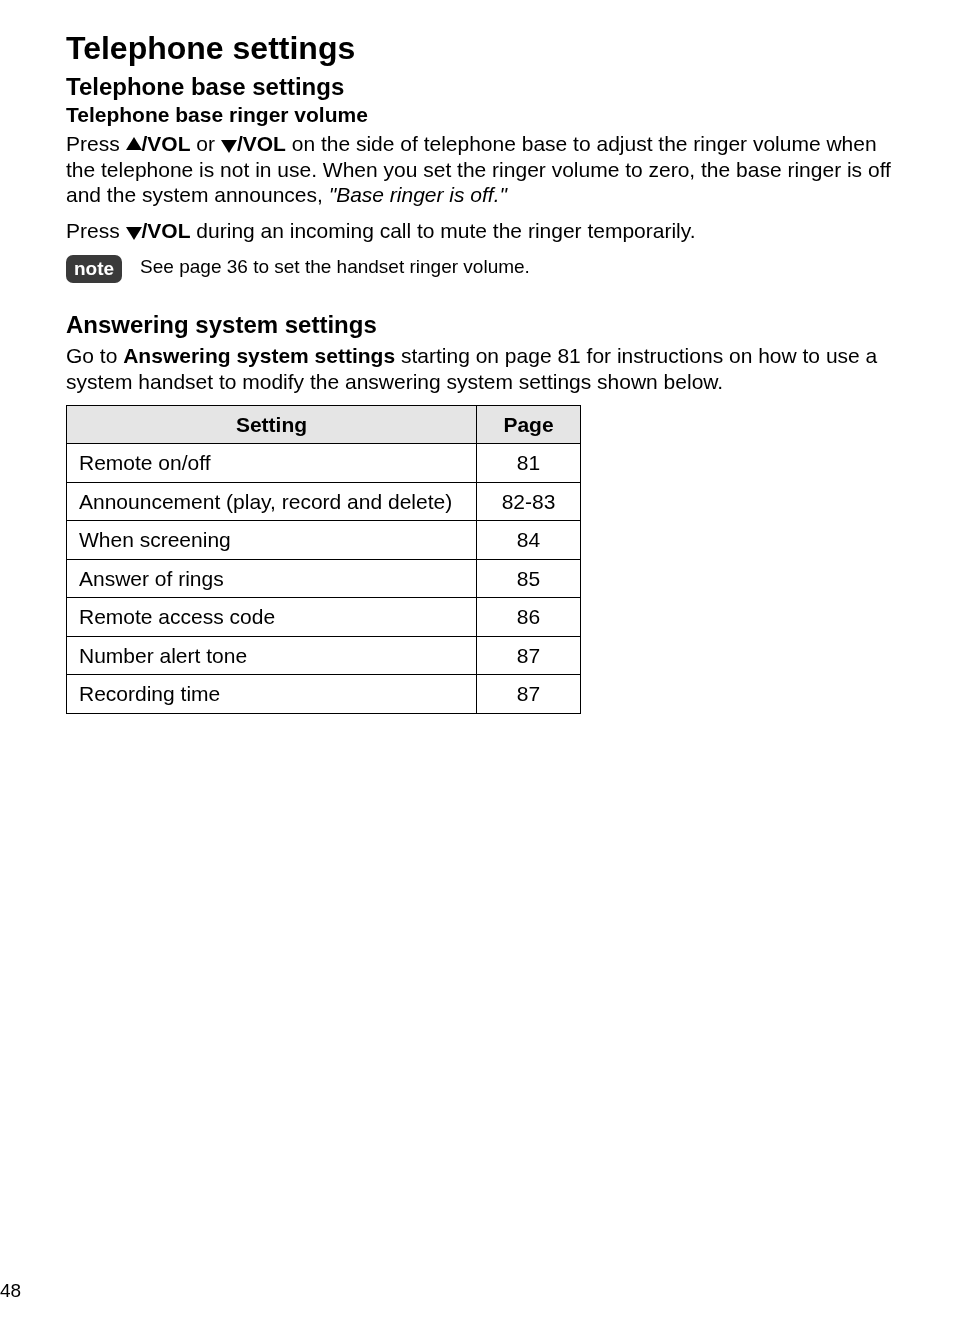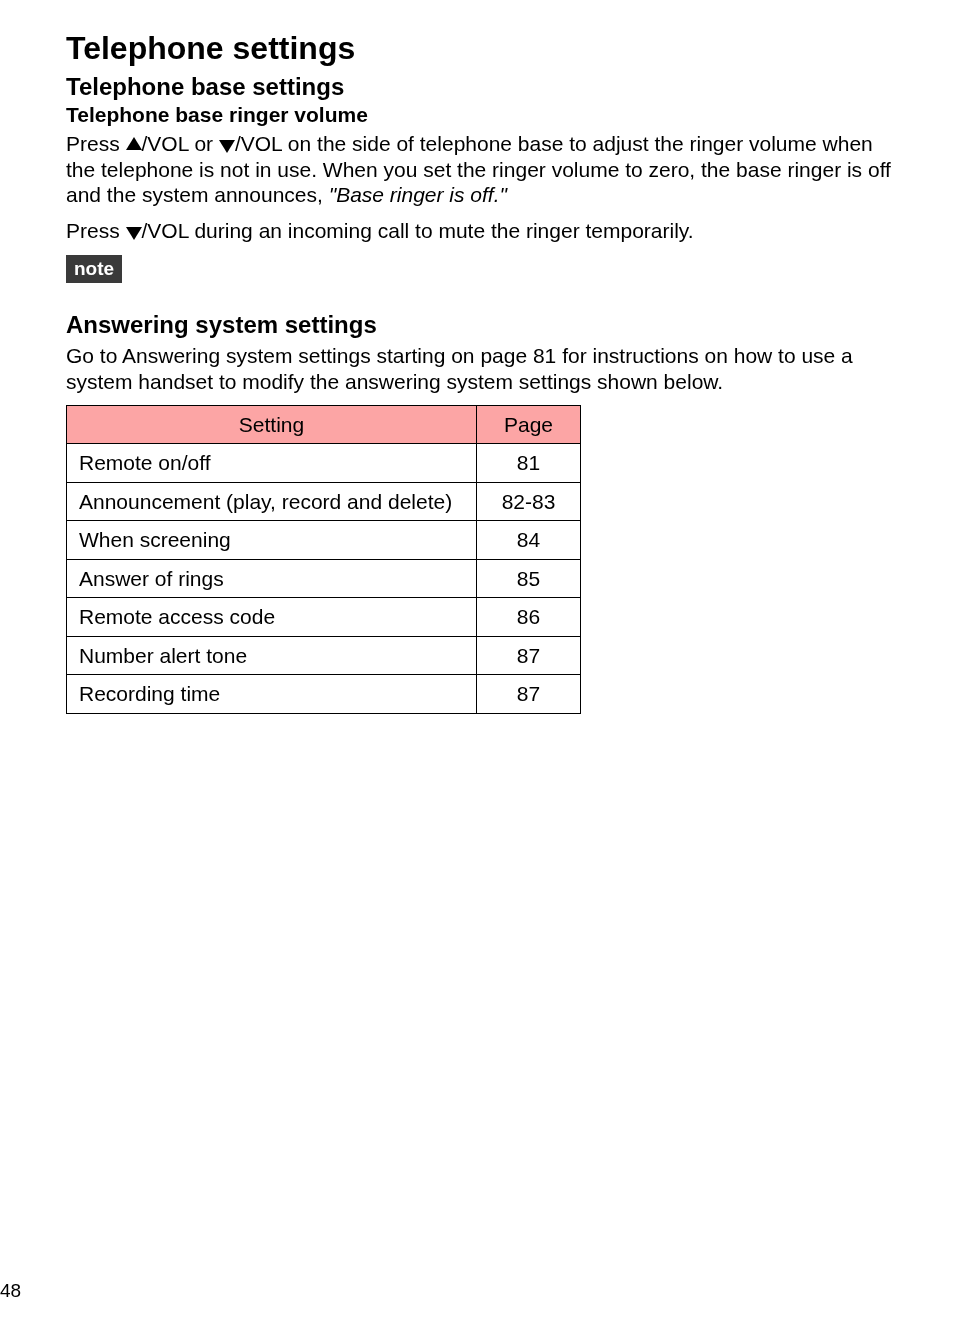--- a/index.html
+++ b/index.html
@@ -30,21 +30,21 @@
       font-size: 21px;
       font-weight: bold;
       margin-bottom: 4px;
     }
     .body-text {
       font-size: 21px;
       line-height: 1.22;
       margin-bottom: 10px;
     }
     .bold {
-      font-weight: normal;
+      font-weight: bold;
       text-align: right;
     }
     .italic {
       font-style: italic;
     }
     .triangle-up {
       display: inline-block;
       width: 0;
       height: 0;
       border-left: 8px solid transparent;
@@ -73,20 +73,21 @@
     }
     .note-badge {
       background: #3a3a3a;
       color: #fff;
       font-weight: bold;
       font-size: 19px;
       padding: 4px 8px 5px 8px;
       margin-right: 18px;
       flex-shrink: 0;
       line-height: 1;
+      border-radius: 7px;
     }
     .note-text {
       font-size: 19px;
       line-height: 1.3;
     }
     .answering-section-title {
       font-size: 24px;
       font-weight: bold;
       margin-top: 4px;
       margin-bottom: 4px;
@@ -96,22 +97,22 @@
       margin-top: 10px;
     }
     th, td {
       border: 1.5px solid #000;
       padding: 3px 12px;
       font-size: 21px;
       text-align: left;
       line-height: 1.5;
     }
     th {
-      background: #fca5a5;
-      font-weight: normal;
+      background: #e5e5e5;
+      font-weight: bold;
       text-align: center;
     }
     .col-setting {
       width: 410px;
     }
     .col-page {
       width: 104px;
       text-align: center;
     }
     td.page-cell {
@@ -138,20 +139,21 @@
 <p class="body-text">
   <span>Press </span><span class="triangle-up"></span><span class="bold">/VOL</span><span> or </span><span class="triangle-down"></span><span class="bold">/VOL</span><span> on the side of telephone base to adjust the ringer volume when the telephone is not in use. When you set the ringer volume to zero, the base ringer is off and the system announces, </span><span class="italic">"Base ringer is off."</span>
 </p>
 
 <p class="body-text">
   <span>Press </span><span class="triangle-down"></span><span class="bold">/VOL</span><span> during an incoming call to mute the ringer temporarily.</span>
 </p>
 
 <div class="note-row">
   <div class="note-badge">note</div>
+  <div class="note-text">See page 36 to set the handset ringer volume.</div>
 </div>
 
 <h2 class="answering-section-title">Answering system settings</h2>
 
 <p class="body-text">
   <span>Go to </span><span class="bold">Answering system settings</span><span> starting on page 81 for instructions on how to use a system handset to modify the answering system settings shown below.</span>
 </p>
 
 <table>
   <thead>

